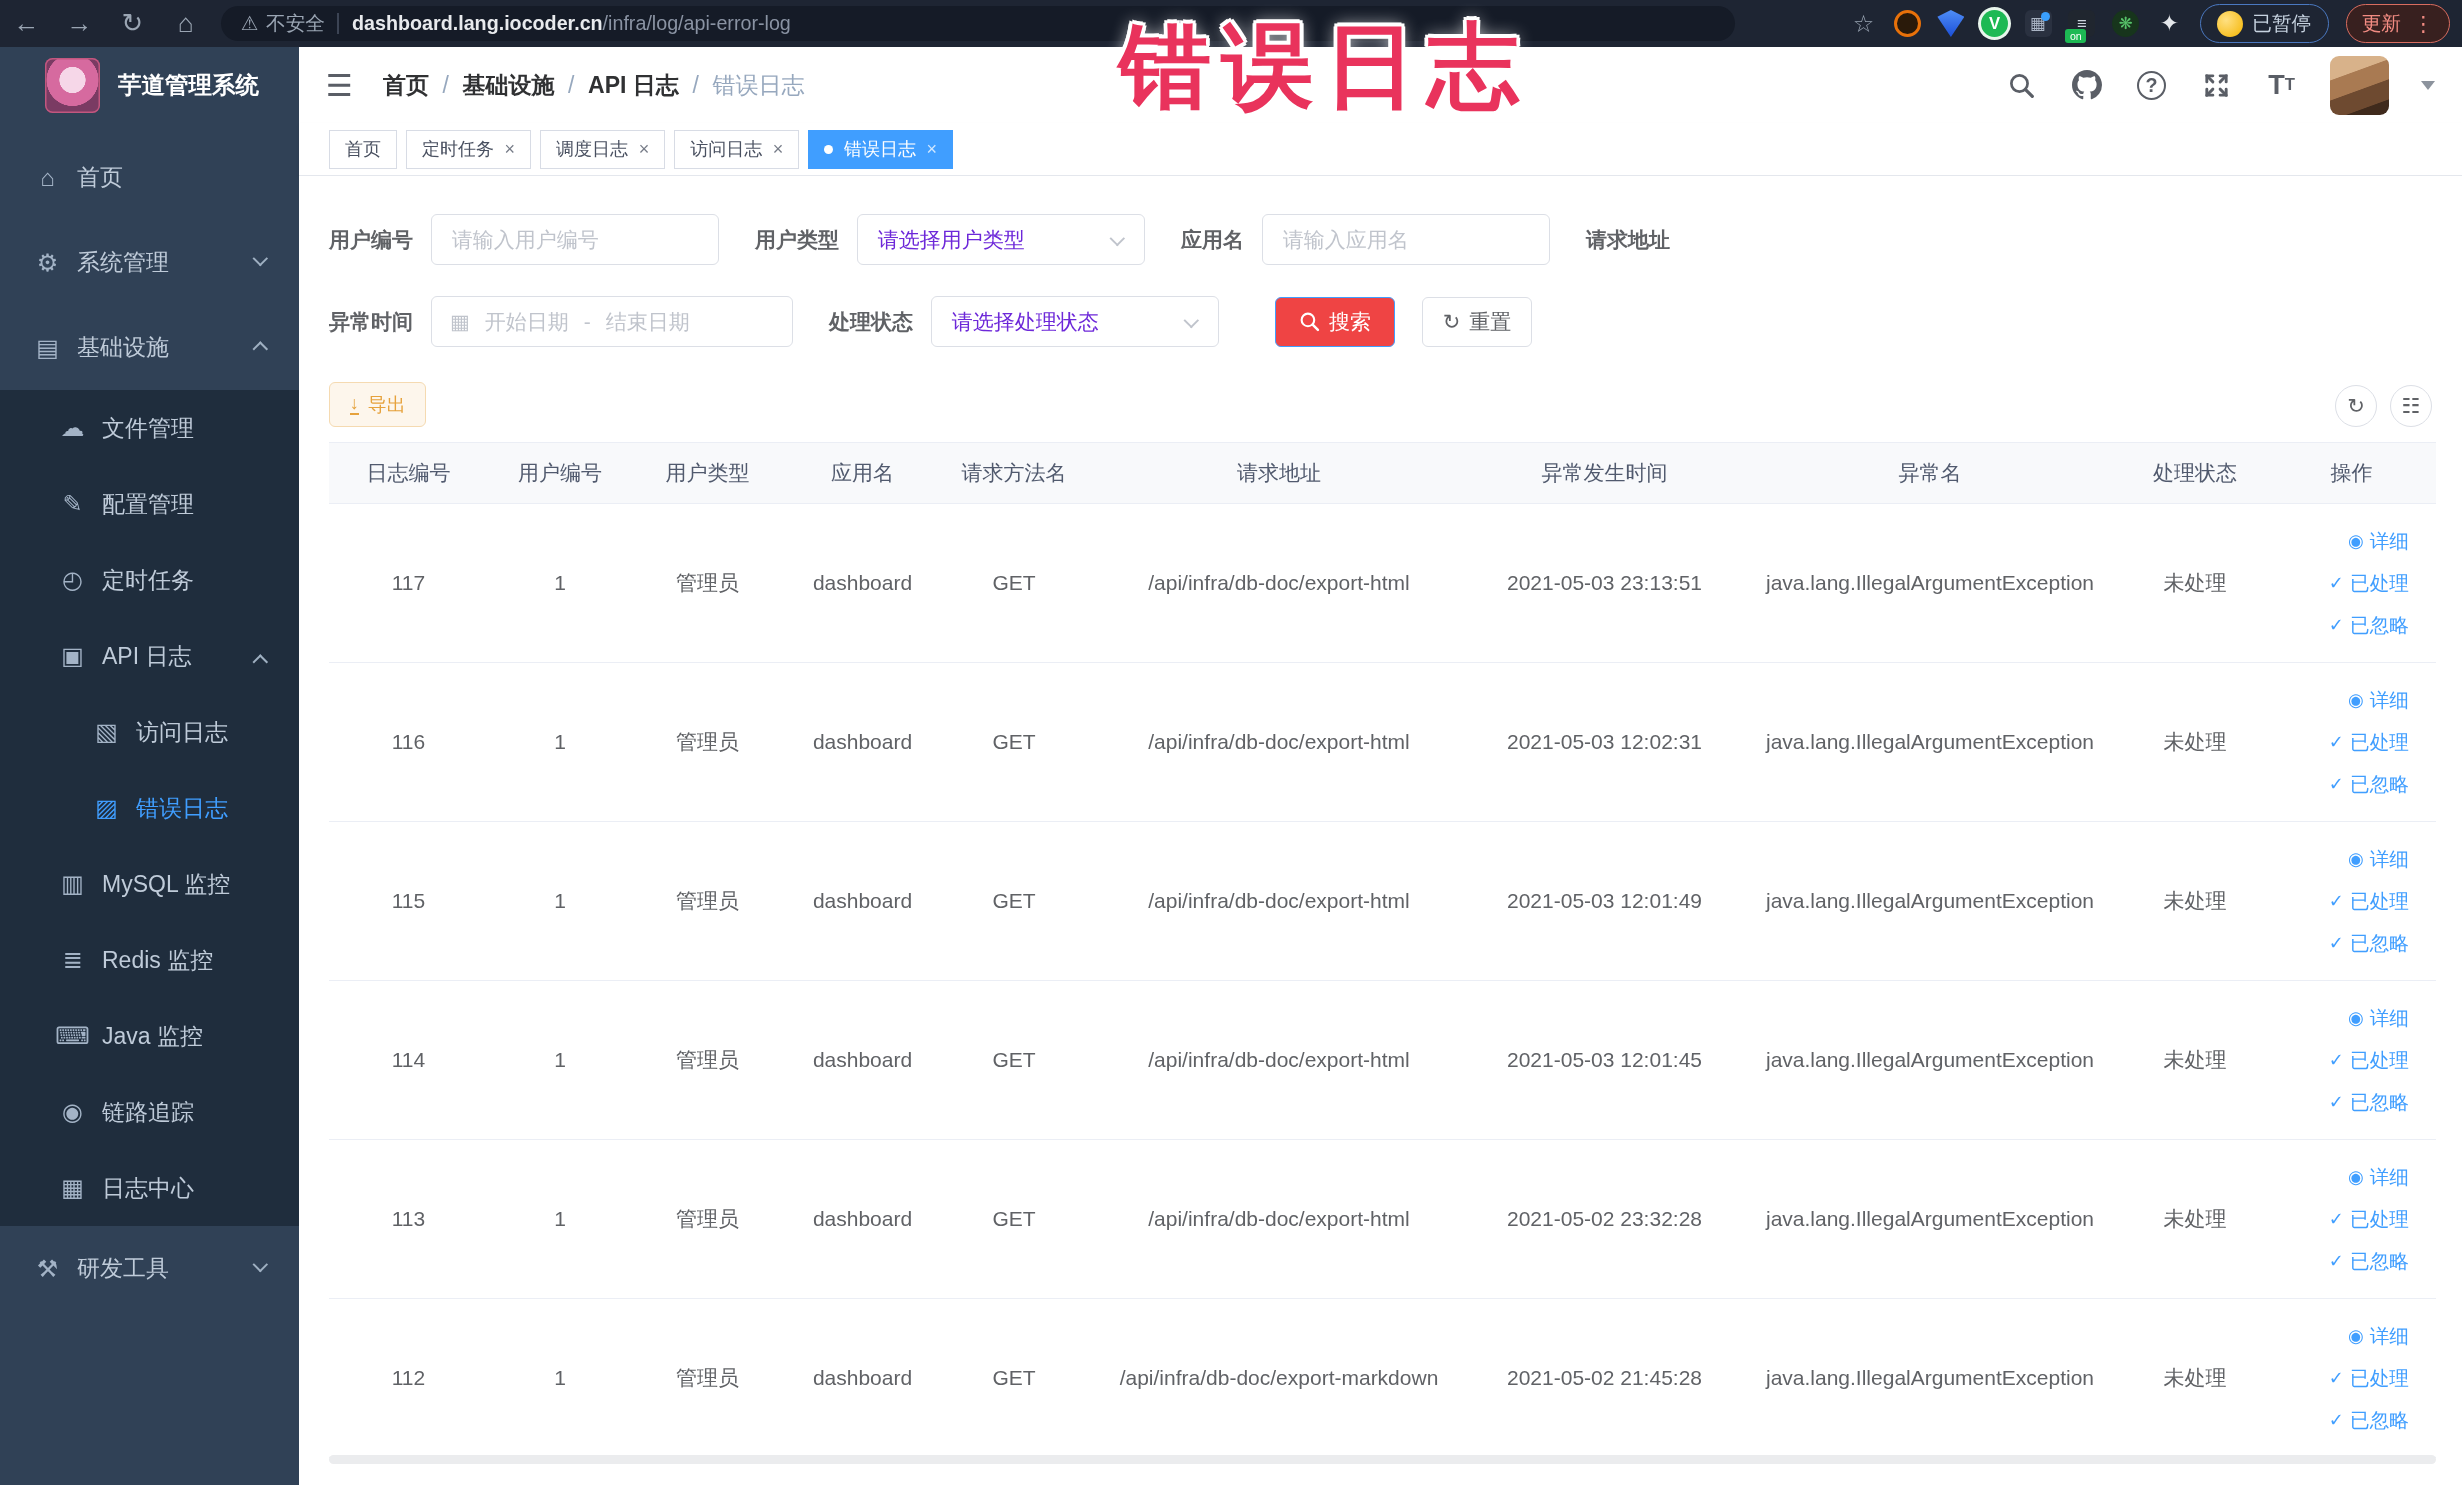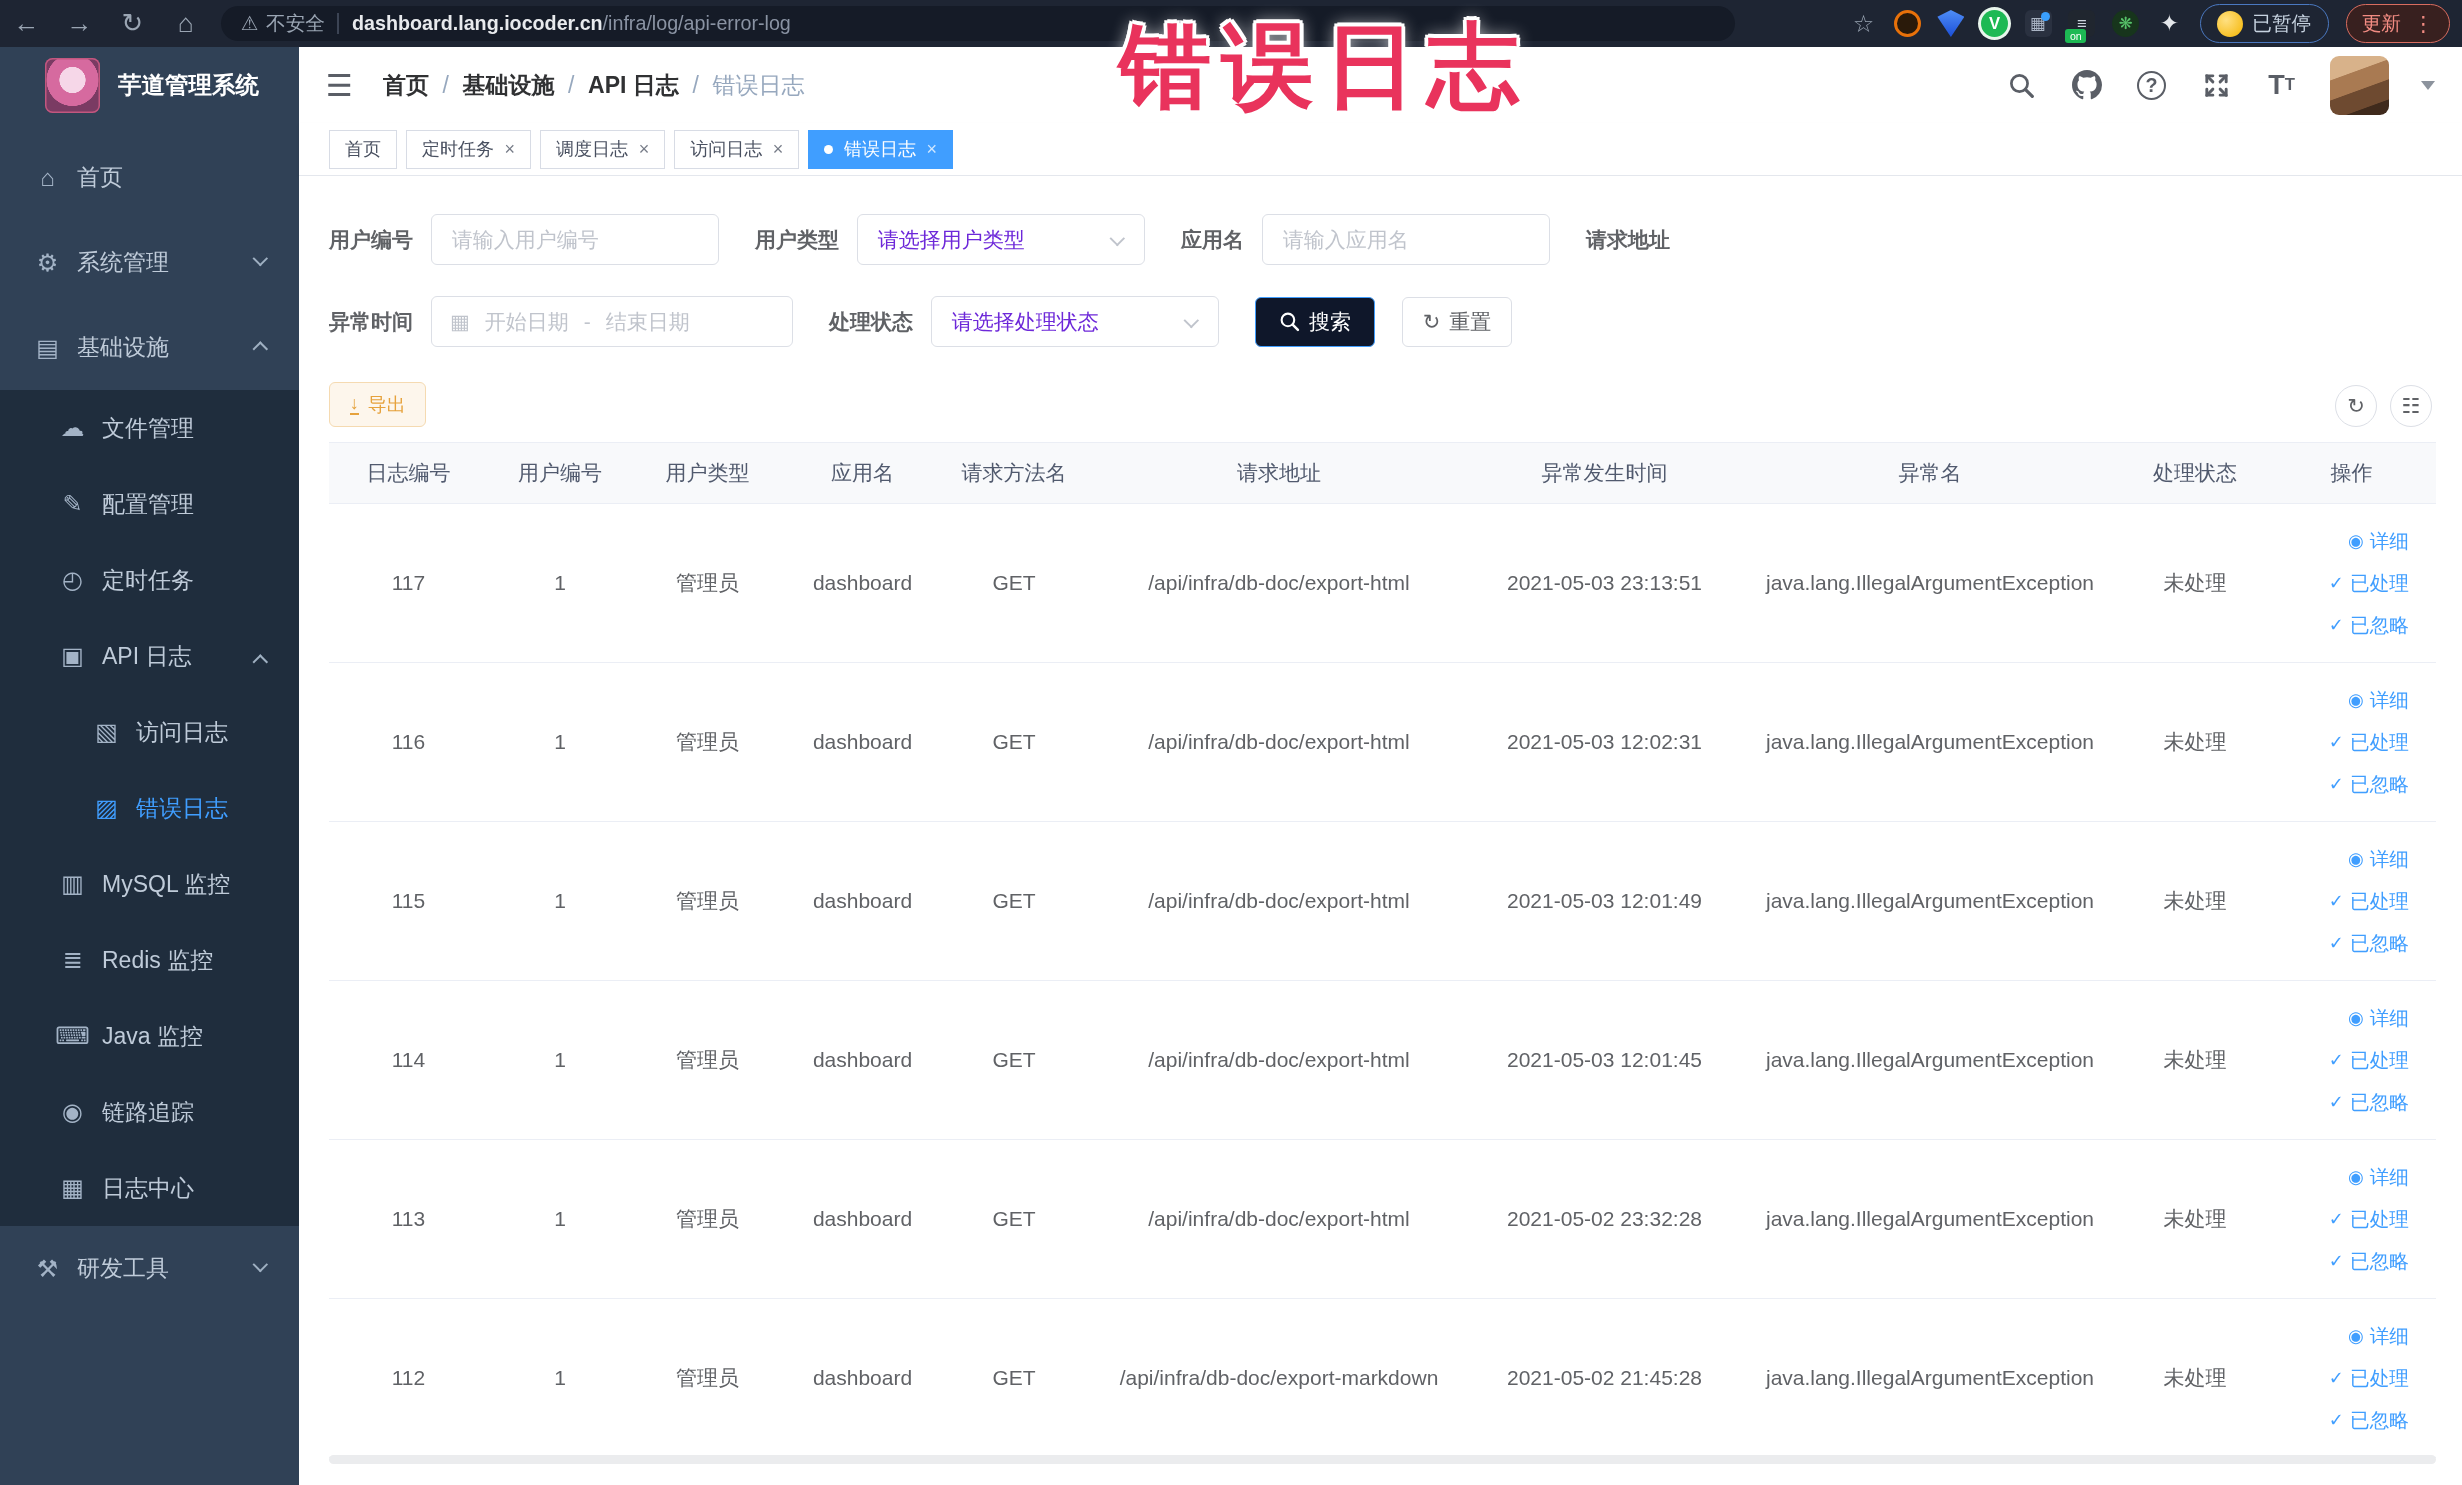--- a/index.html
+++ b/index.html
@@ -79,21 +79,21 @@
   .f-label { font-size:21px; font-weight:600; color:#606266; margin-right:18px; white-space:nowrap; }
   .f-input, .f-select, .f-date { height:51px; border:1.5px solid #dcdfe6; border-radius:6px; background:#fff; font-size:21px; color:#606266; }
   .f-input { width:288px; padding:0 19.7px; outline:none; margin-right:36px; }
   .f-input::placeholder { color:#c0c4cc; }
   .f-select { width:288px; display:flex; align-items:center; padding:0 19.7px; margin-right:36px; cursor:pointer; position:relative; }
   .f-select .ph { color:#6d28d9; }
   .f-select .caret { position:absolute; right:21px; top:18px; width:10.6px; height:10.6px; border-right:2.3px solid #c0c4cc; border-bottom:2.3px solid #c0c4cc; transform:rotate(45deg); }
   .f-date { width:362px; display:flex; align-items:center; gap:15px; padding:0 18px; margin-right:36px; cursor:pointer; color:#c0c4cc; }
   .cal-icon { font-size:21px; color:#c0c4cc; }
   .btn { height:50px; border-radius:6px; font-size:21px; display:inline-flex; align-items:center; gap:9px; cursor:pointer; border:1.5px solid transparent; }
-  #search-btn { background:#0f172a; border-color:#409eff; color:#fff; padding:0 23px; margin-right:27px; }
+  #search-btn { background:#ef4444; border-color:#409eff; color:#fff; padding:0 23px; margin-right:27px;margin-left:20px; }
   #reset-btn { background:#fff; border-color:#dcdfe6; color:#606266; padding:0 19.7px; }
   #export-btn { position:absolute; left:30px; top:206px; height:45px; padding:0 19.7px; background:#fdf6ec; border:1.5px solid #f5dab1; border-radius:6px; color:#e6a23c; font-size:19px; display:inline-flex; align-items:center; gap:9px; cursor:pointer; }
   .dl-icon { border-bottom:2.3px solid #e6a23c; line-height:1; padding-bottom:1.5px; font-size:18px; }
   .circle-btn { position:absolute; top:209px; width:42px; height:42px; border:1.5px solid #dcdfe6; border-radius:50%; background:#fff; color:#606266; font-size:21px; display:flex; align-items:center; justify-content:center; cursor:pointer; }
   #refresh-btn { right:85px; }
   #colset-btn { right:30px; }
 
   
   #log-table { position:absolute; left:30px; top:266px; width:2107px; border-collapse:collapse; table-layout:fixed; }
   #log-table th { height:61px; background:#f8f9fb; color:#515a6e; font-size:21px; font-weight:normal; border-top:1.5px solid #ebeef5; border-bottom:1.5px solid #ebeef5; text-align:center; }

